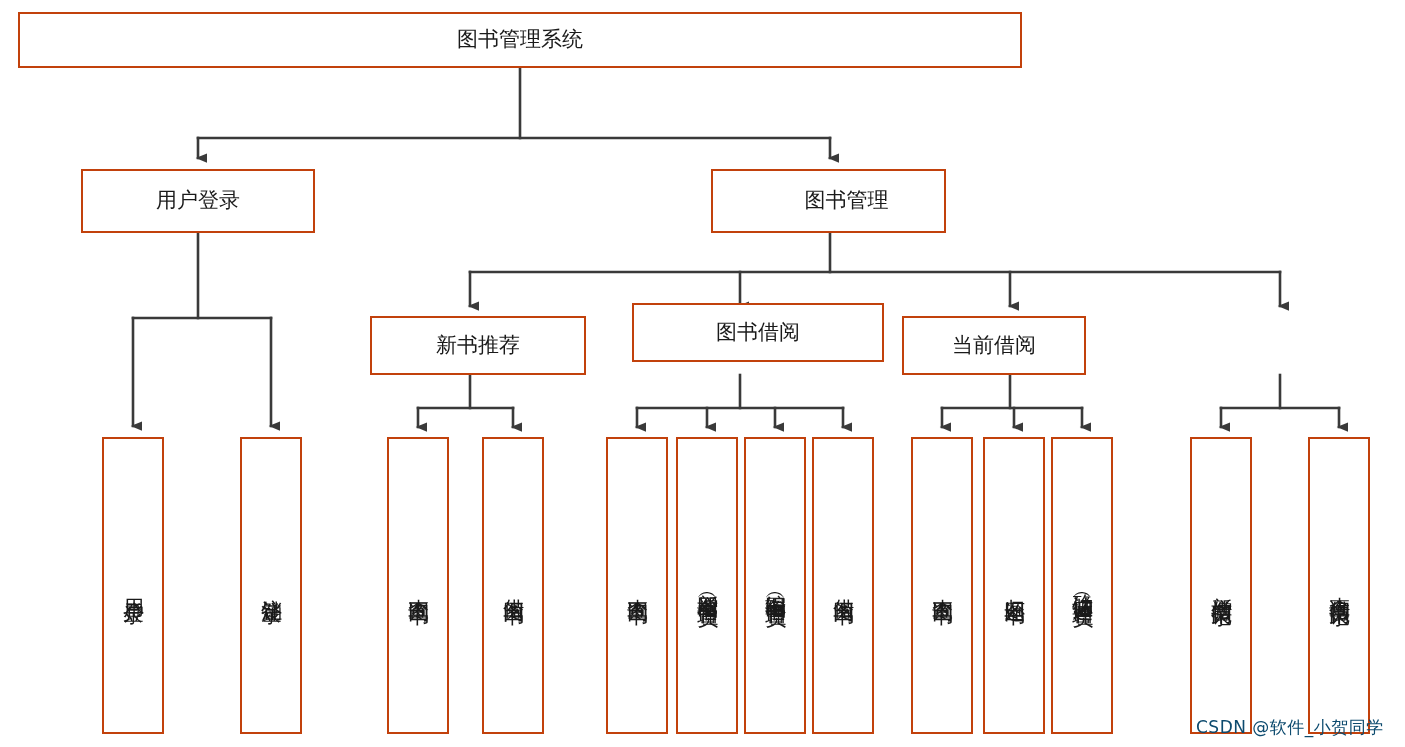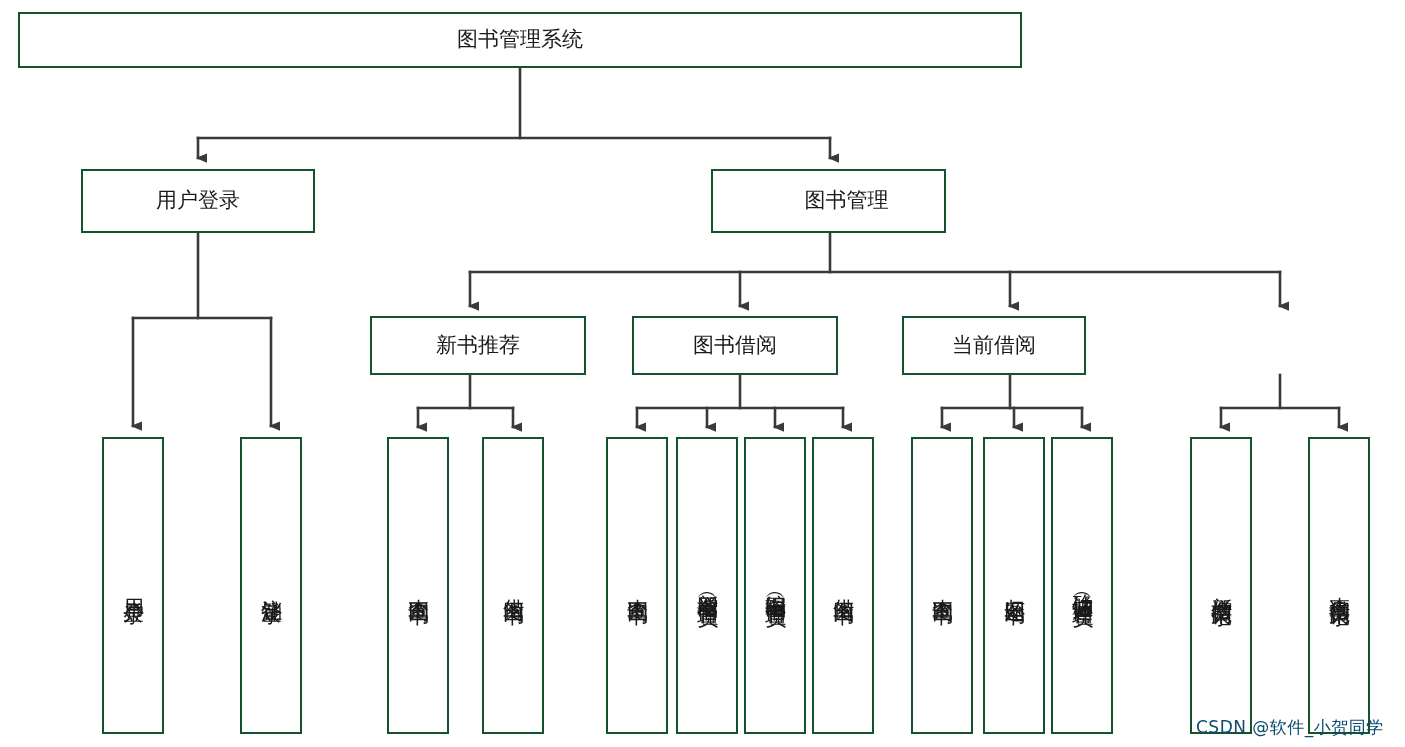--- a/index.html
+++ b/index.html
@@ -22,21 +22,21 @@
   svg#edges {
     position: absolute;
     left: 0; top: 0;
     width: 1405px;
     height: 747px;
   }
   .node {
     position: absolute;
     box-sizing: border-box;
     background: #ffffff;
-    border: 2px solid #14532d;
+    border: 2px solid #c2410c;
     display: flex;
     align-items: center;
     justify-content: center;
     color: #1a1a1a;
     line-height: 1.12;
     text-align: center;
   }
   .node.horizontal {
     font-size: 21px;
   }
@@ -125,21 +125,21 @@
   <div class="node horizontal" style="left:81px; top:169px; width:234px; height:64px;">
     <span class="label">用户登录</span>
   </div>
   <div class="node horizontal" style="left:711px; top:169px; width:235px; height:64px;padding-left:36px;">
     <span class="label">图书管理</span>
   </div>
 
   <div class="node horizontal" style="left:370px; top:316px; width:216px; height:59px;">
     <span class="label">新书推荐</span>
   </div>
-  <div class="node horizontal" style="left:632px; top:316px; width:206px; height:59px;">
+  <div class="node horizontal" style="left:632px; top:303px; width:252px; height:59px;">
     <span class="label">图书借阅</span>
   </div>
   <div class="node horizontal" style="left:902px; top:316px; width:184px; height:59px;">
     <span class="label">当前借阅</span>
   </div>
 
   <div class="node vertical" style="left:102px; top:437px; width:62px; height:297px;">
     <span class="label">用户登录</span>
   </div>
   <div class="node vertical" style="left:240px; top:437px; width:62px; height:297px;">

